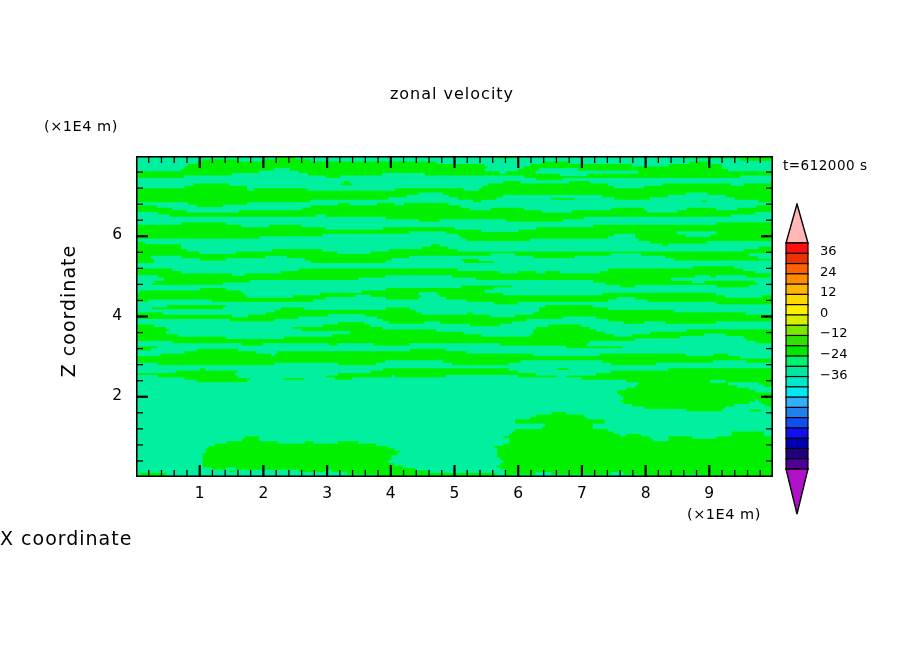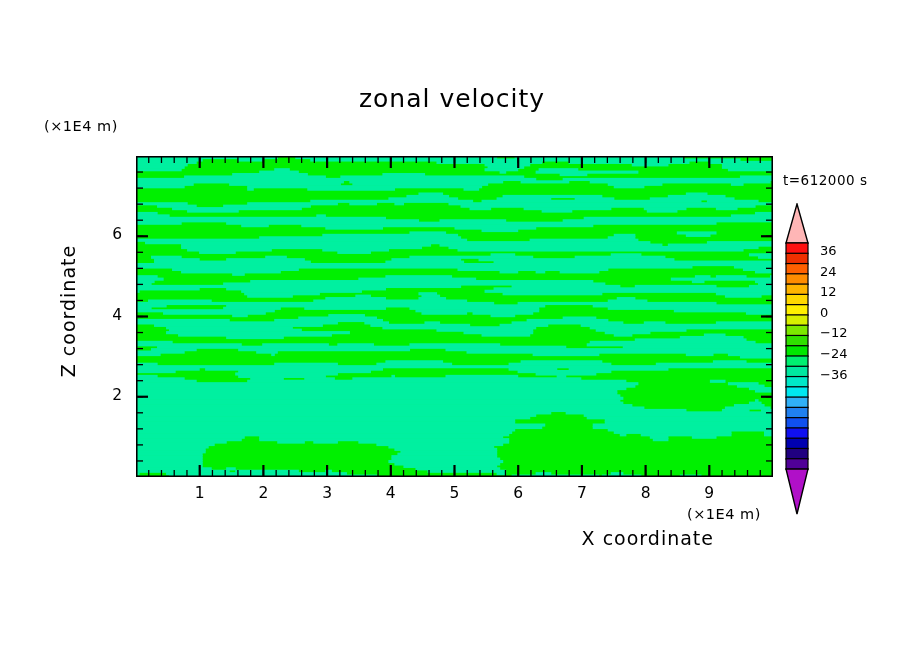--- a/index.html
+++ b/index.html
@@ -1,26 +1,26 @@
 <!DOCTYPE html>
 <html><head>
 <meta charset="utf-8">
 <style>
   html,body{margin:0;padding:0;background:#ffffff;}
   body{width:904px;height:654px;position:relative;overflow:hidden;
        font-family:"DejaVu Sans",sans-serif;color:#000;}
   .abs{position:absolute;}
 
-  #title{left:0;top:84px;width:904px;text-align:center;font-size:25px;letter-spacing:1px;}
+  #title{left:0;top:84px;width:904px;text-align:center;font-size:16px;letter-spacing:1px;}
   #unit-top{left:44px;top:118px;font-size:14.5px;letter-spacing:0.5px;}
   #unit-bot{left:687px;top:506px;font-size:14.5px;letter-spacing:0.5px;}
-  #xlabel{left:0;top:527px;width:714px;text-align:right;font-size:19px;letter-spacing:1px;}
+  #xlabel{left:0;top:527px;width:714px;text-align:left;font-size:19px;letter-spacing:1px;}
   #ylabel{left:-22px;top:300px;width:180px;text-align:center;font-size:19px;
           letter-spacing:1px;transform:rotate(-90deg);transform-origin:center;}
-  #tstamp{left:783px;top:172px;font-size:13.5px;letter-spacing:0.5px;}
+  #tstamp{left:783px;top:157px;font-size:13.5px;letter-spacing:0.5px;}
 
   #plotwrap{left:136px;top:156px;width:637px;height:321px;}
   #plotwrap svg{display:block;}
 
   .tlab{font-size:15.5px;text-align:center;}
   .ylab{font-size:15.5px;text-align:right;}
   .cblab{font-size:13px;}
   #cbwrap{left:780px;top:203px;width:120px;height:312px;}
 </style>
 </head>

